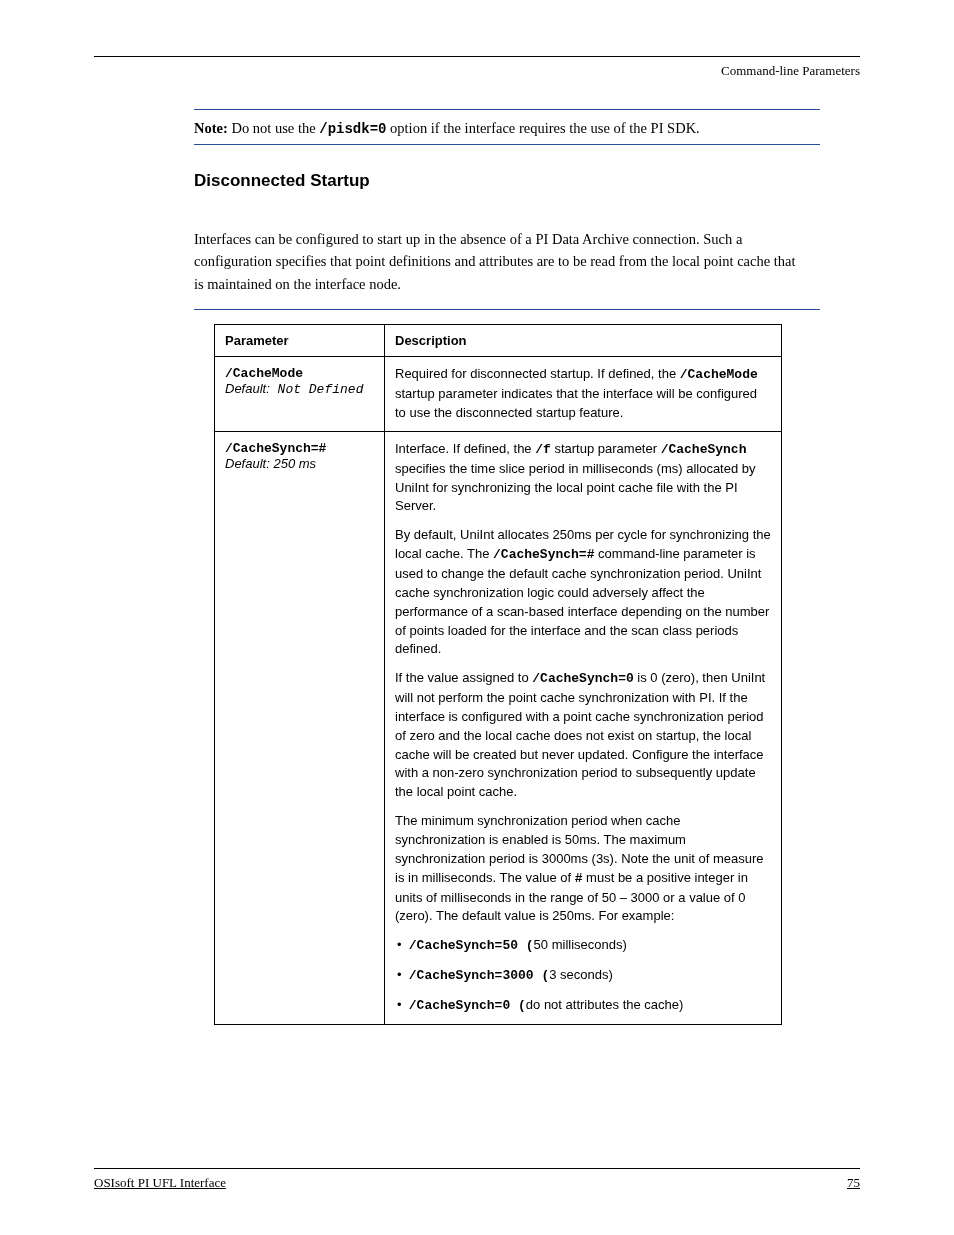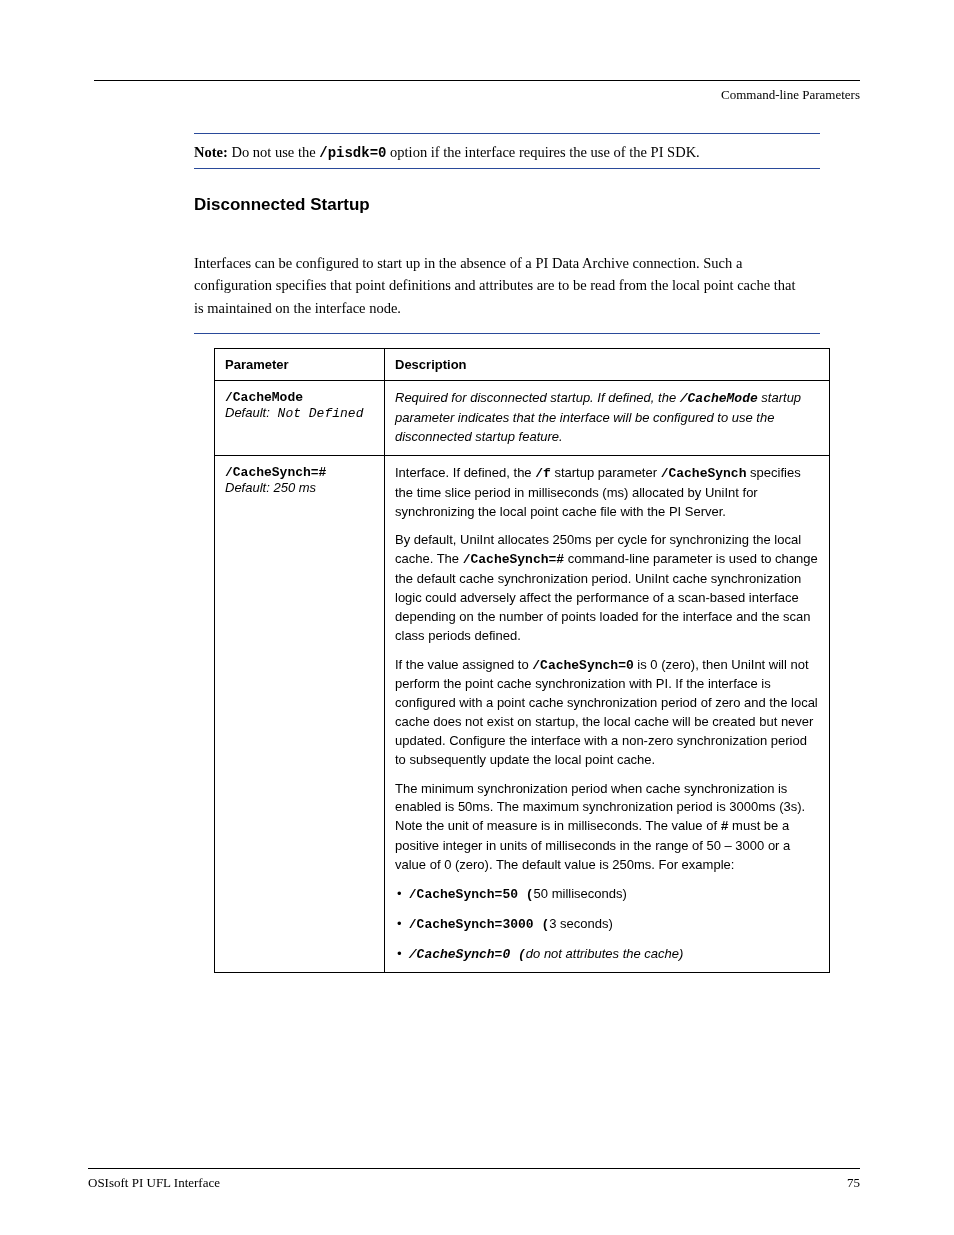--- a/index.html
+++ b/index.html
@@ -8,21 +8,21 @@
     margin: 0;
     padding: 0;
     font-family: "Times New Roman", Times, serif;
     background: #fff;
     color: #000;
     width: 954px;
     height: 1235px;
     position: relative;
   }
   .page {
-    padding: 80px 94px 50px 94px;
+    padding: 56px 94px 50px 94px;
   }
   .header-line {
     border-top: 1px solid #000;
     margin-bottom: 6px;
   }
   .running-head {
     text-align: right;
     font-size: 13px;
     margin-bottom: 30px;
   }
@@ -68,21 +68,21 @@
     line-height: 1.55;
     margin-left: 100px;
     margin-right: 60px;
     margin-bottom: 14px;
     margin-top: 37px;
   }
   table.param {
     border-collapse: collapse;
     margin-left: 120px;
     margin-top: 14px;
-    width: 616px;
+    width: 568px;
     font-family: Arial, Helvetica, sans-serif;
     font-size: 13px;
   }
   table.param th, table.param td {
     border: 1px solid #000;
     padding: 8px 10px;
     vertical-align: top;
     text-align: left;
   }
   table.param th {
@@ -104,31 +104,31 @@
   .default-label {
     display: block;
     font-style: italic;
   }
   .tbl-p {
     margin: 0 0 10px 0;
     line-height: 1.45;
   }
   .tbl-p:last-child {
     margin-bottom: 0;
-    font-style: italic;
   }
   .bullet {
     margin-left: 14px;
     text-indent: -12px;
   }
   .footer {
     position: absolute;
-    left: 88px;
+    left: 94px;
     right: 94px;
     bottom: 44px;
+    text-decoration: underline;
   }
   .footer-line {
     border-top: 1px solid #000;
     margin-bottom: 6px;
   }
   .footer-row {
     display: flex;
     justify-content: space-between;
     font-size: 13px;
   }

